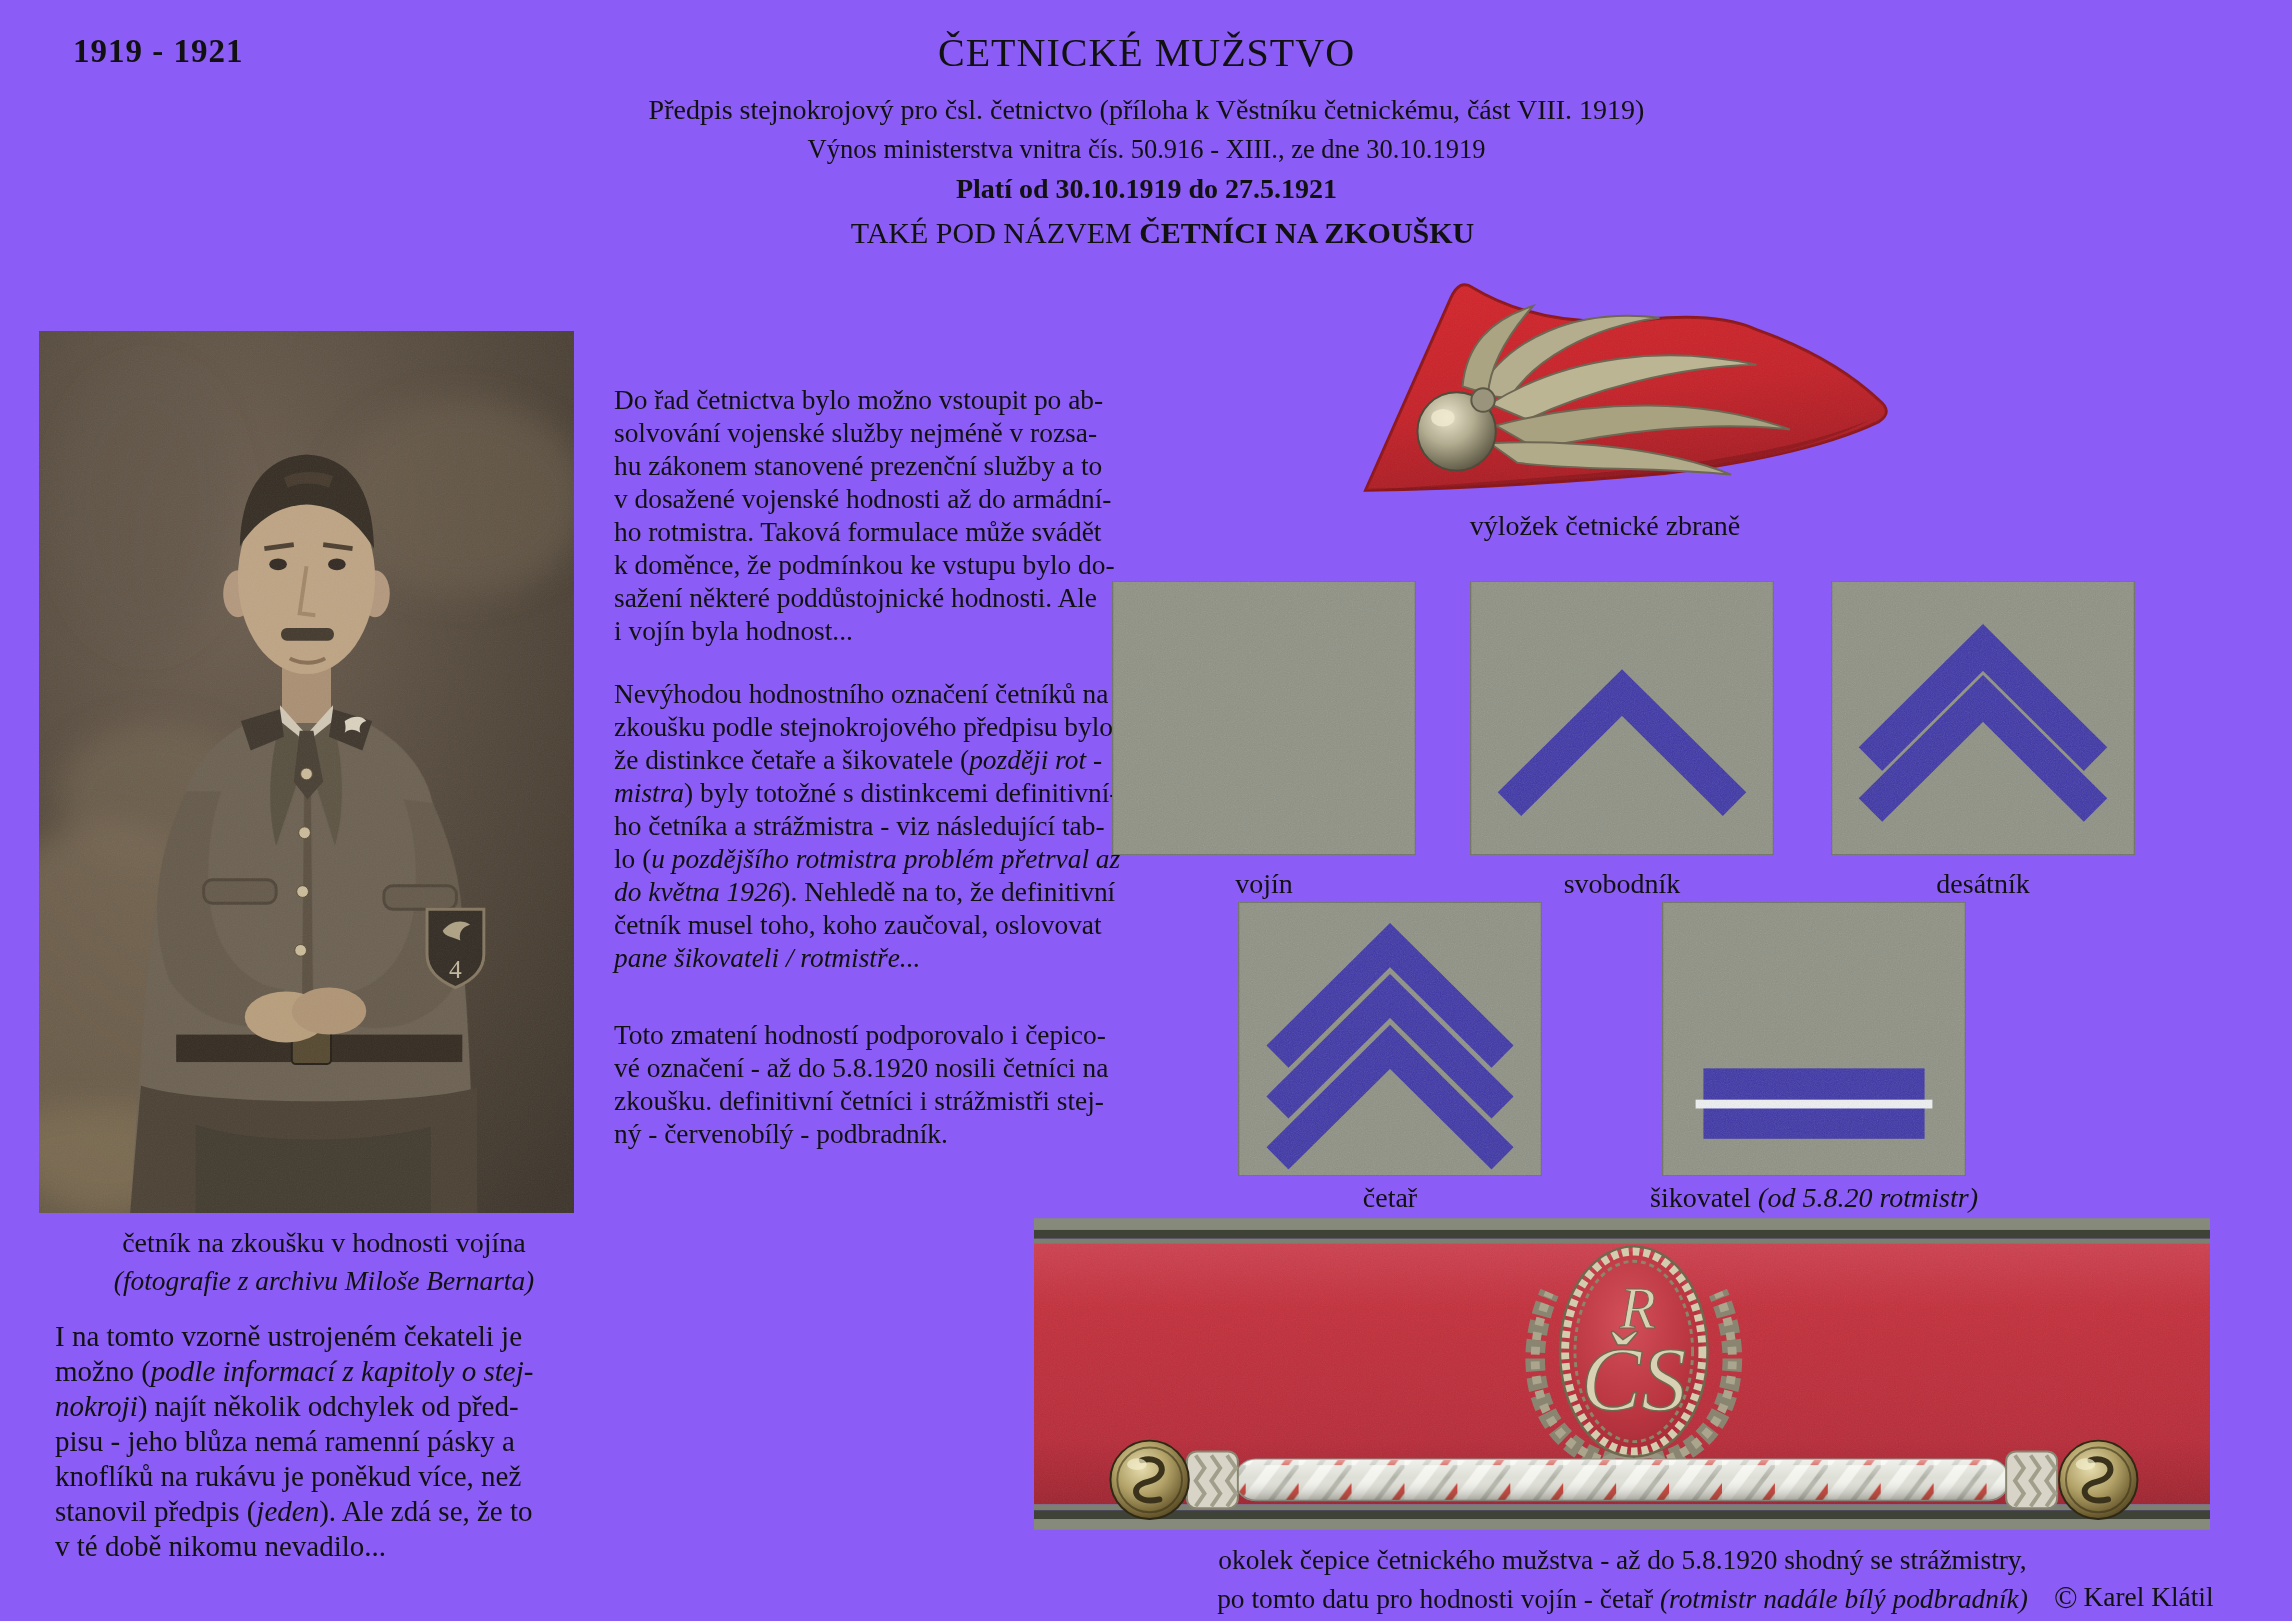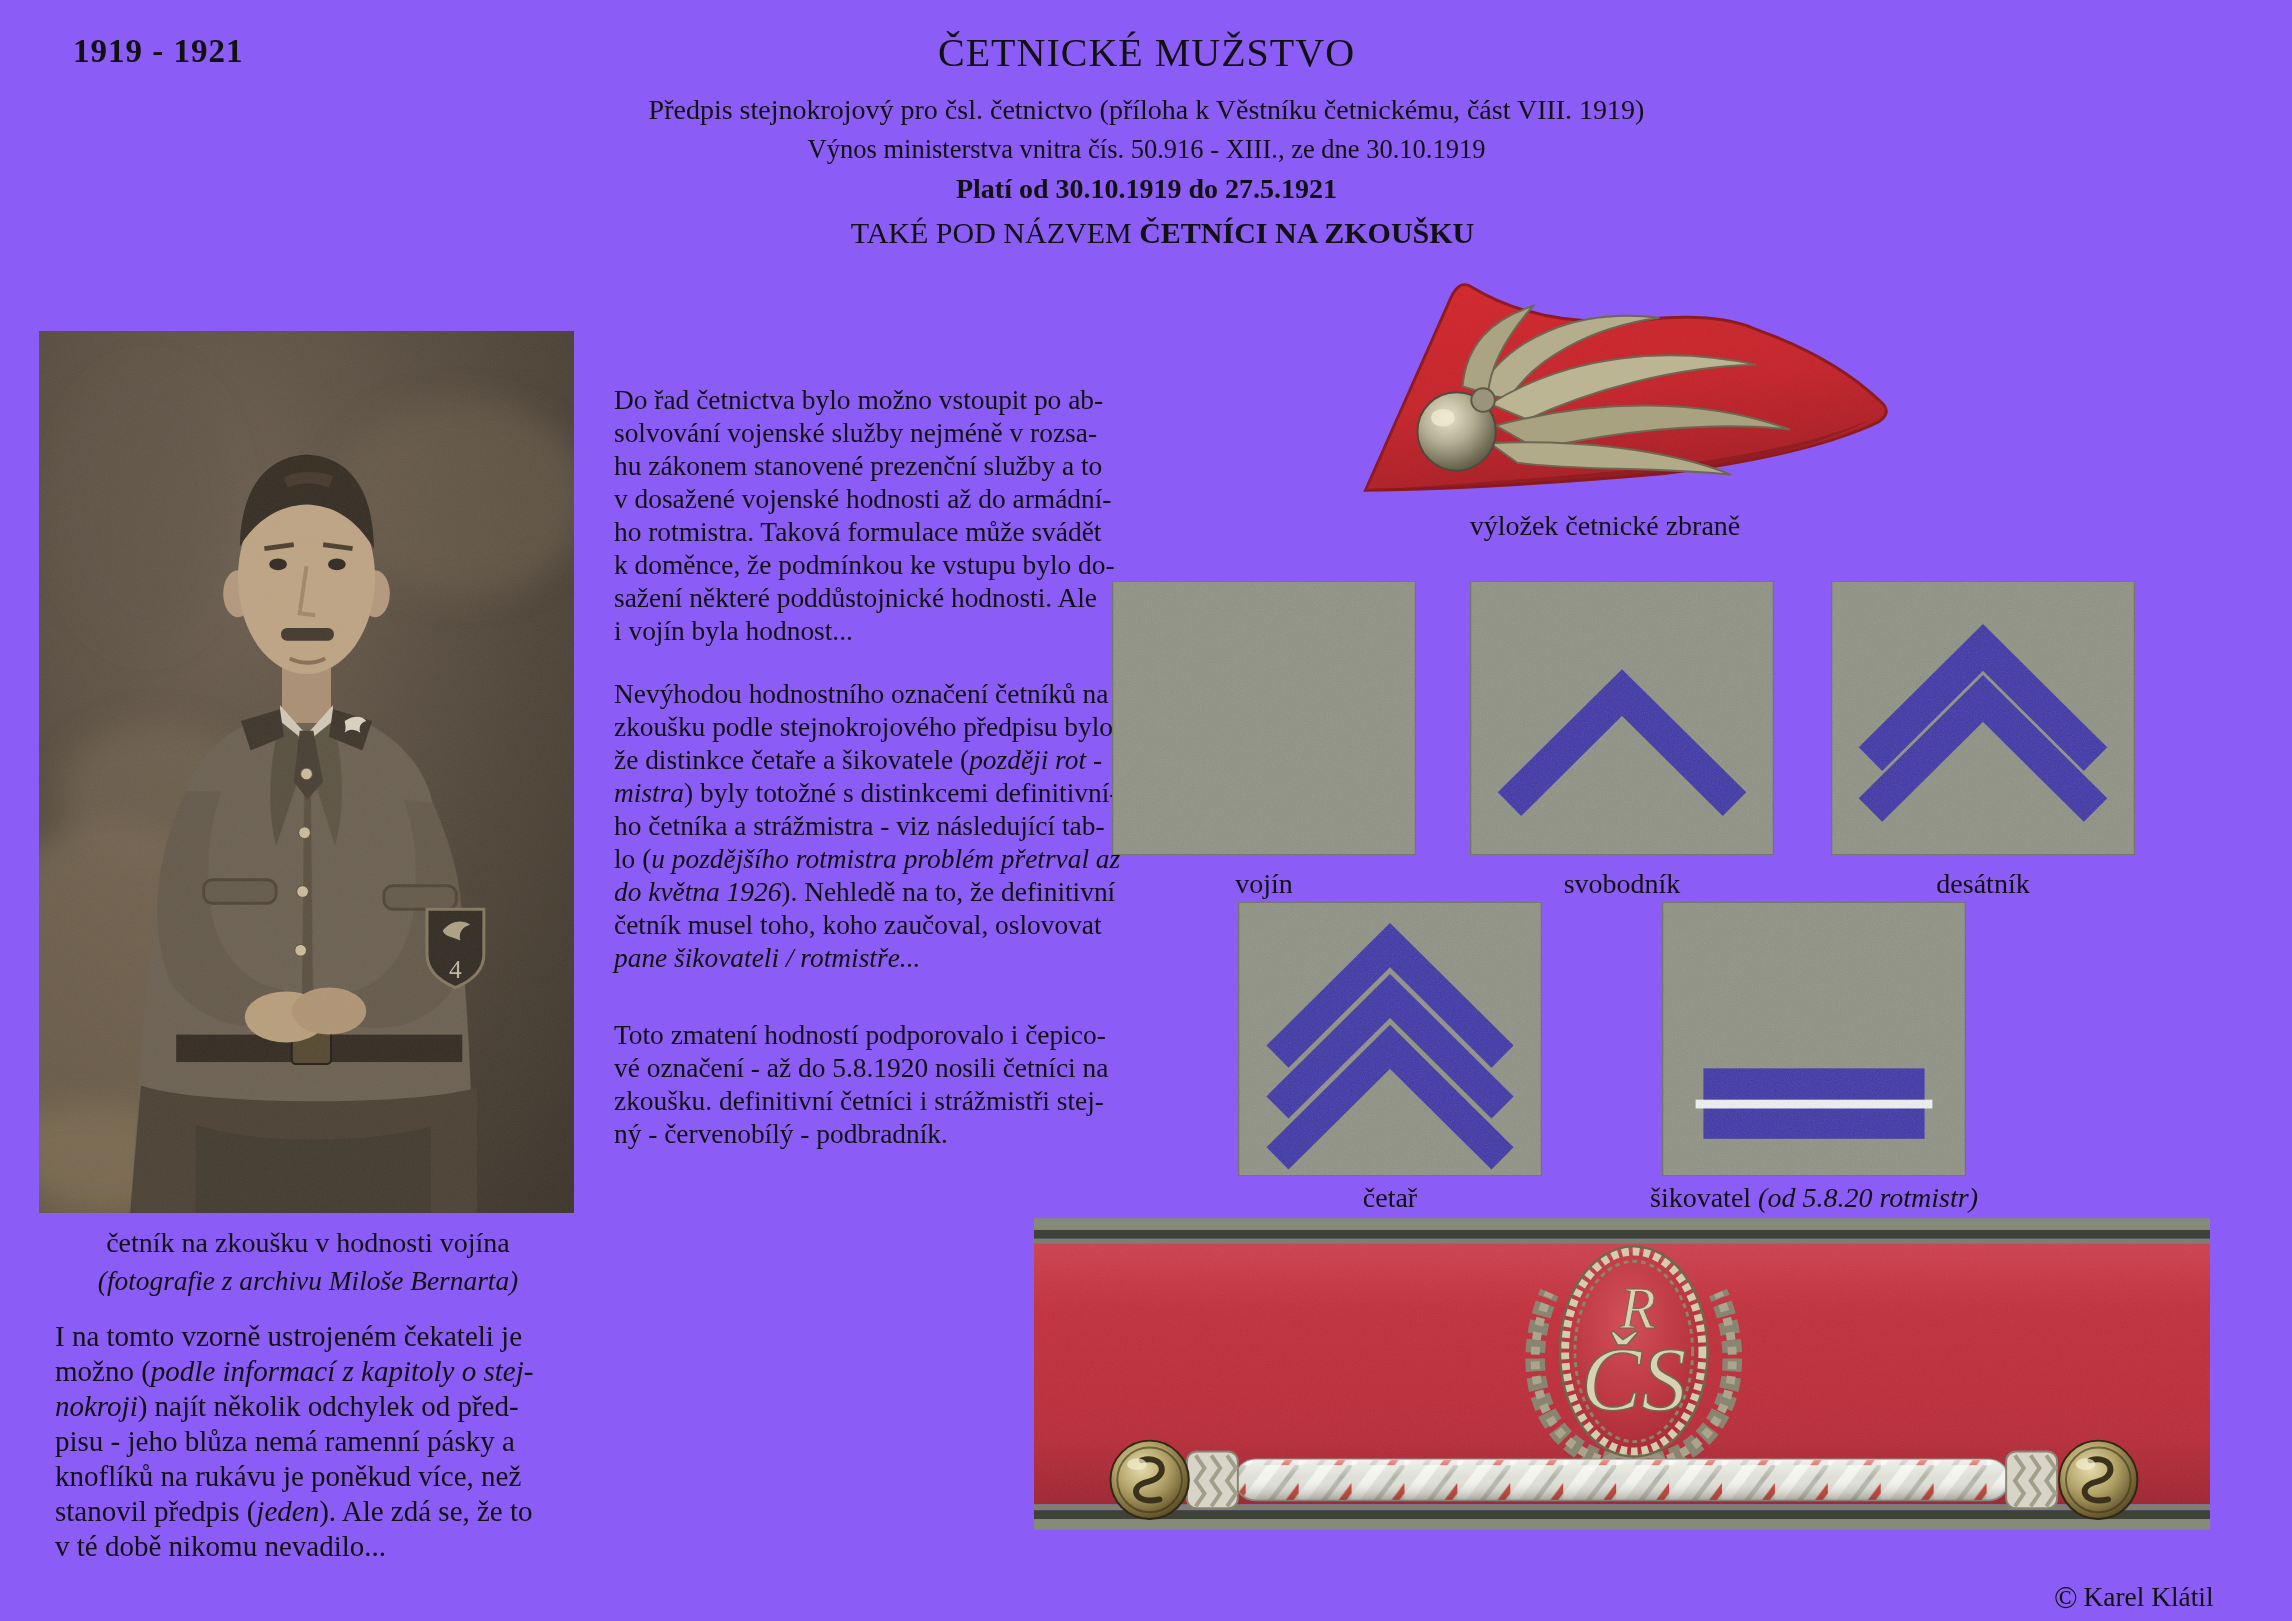--- a/index.html
+++ b/index.html
@@ -15,21 +15,21 @@
   .period{left:73px;top:33px;font-size:33px;font-weight:bold;letter-spacing:1px;}
   .title{top:29px;left:0;width:2293px;font-size:40px;letter-spacing:1px;}
   .sub1{top:94px;left:0;width:2293px;font-size:28px;}
   .sub2{top:134px;left:0;width:2293px;font-size:26.5px;}
   .validity{top:173px;left:0;width:2293px;font-size:28px;font-weight:bold;}
   .aka{top:216px;left:0;width:2293px;font-size:30px;padding-left:16px;}
   .aka b{font-weight:bold;}
 
   .photo-frame{left:39px;top:331px;width:535px;height:882px;background:#4a4135;}
   .photo-frame svg{display:block;}
-  .photo-caption{left:21px;top:1223px;width:574px;font-size:28px;line-height:39px;}
+  .photo-caption{left:37px;top:1223px;width:574px;font-size:28px;line-height:39px;}
   .photo-credit{font-size:27.4px;}
 
   .left-note{left:55px;top:1319px;width:568px;font-size:29px;line-height:35px;}
 
   .article p{position:absolute;left:614px;width:578px;margin:0;font-size:27.4px;line-height:33px;}
   .p1{top:384px;}
   .p2{top:678px;}
   .p3{top:1019px;}
 
   .patch-wrap{left:1341px;top:251px;width:584px;height:257px;}
@@ -337,17 +337,21 @@
       </g>
       <g transform="translate(1086,267)">
         <circle r="40" fill="url(#brassg)" stroke="#2f2814" stroke-width="2"></circle>
         <circle r="33" fill="none" stroke="#3c3418" stroke-width="2" opacity="0.6"></circle>
         <path d="M-8,-20 C16,-26 20,-2 -2,2 C-22,6 -16,26 10,20" fill="none" stroke="#3a321a" stroke-width="6" stroke-linecap="round"></path>
         <ellipse cx="-13" cy="-16" rx="10" ry="6" fill="#f4eecb" opacity="0.7"></ellipse>
       </g>
     </svg>
   </div>
 
+  <div class="abs band-captions center">
+    <div>okolek čepice četnického mužstva - až do 5.8.1920 shodný se strážmistry,</div>
+    <div><span>po tomto datu pro hodnosti vojín - četař </span><span class="it">(rotmistr nadále bílý podbradník)</span></div>
+  </div>
 
   <div class="abs copyright"><span class="sym">©</span><span>Karel Klátil</span></div>
 
 </div>
 
 
 </body></html>

